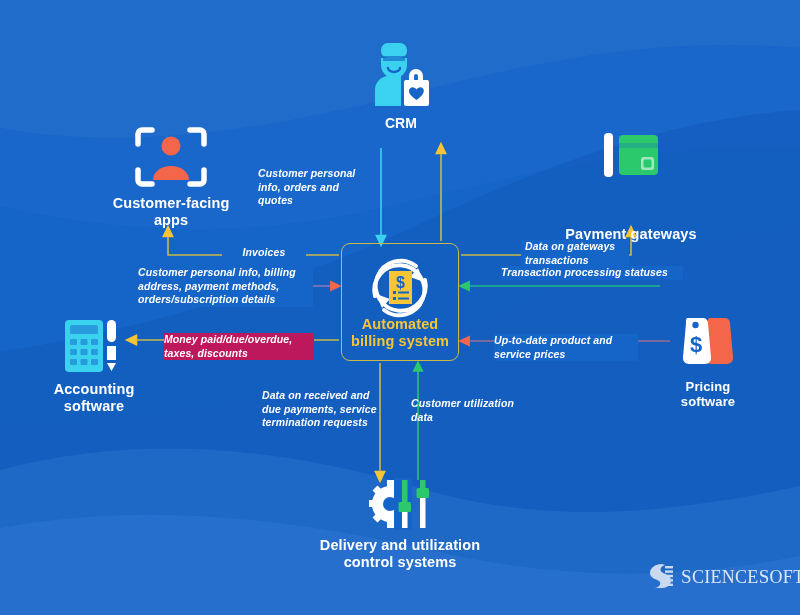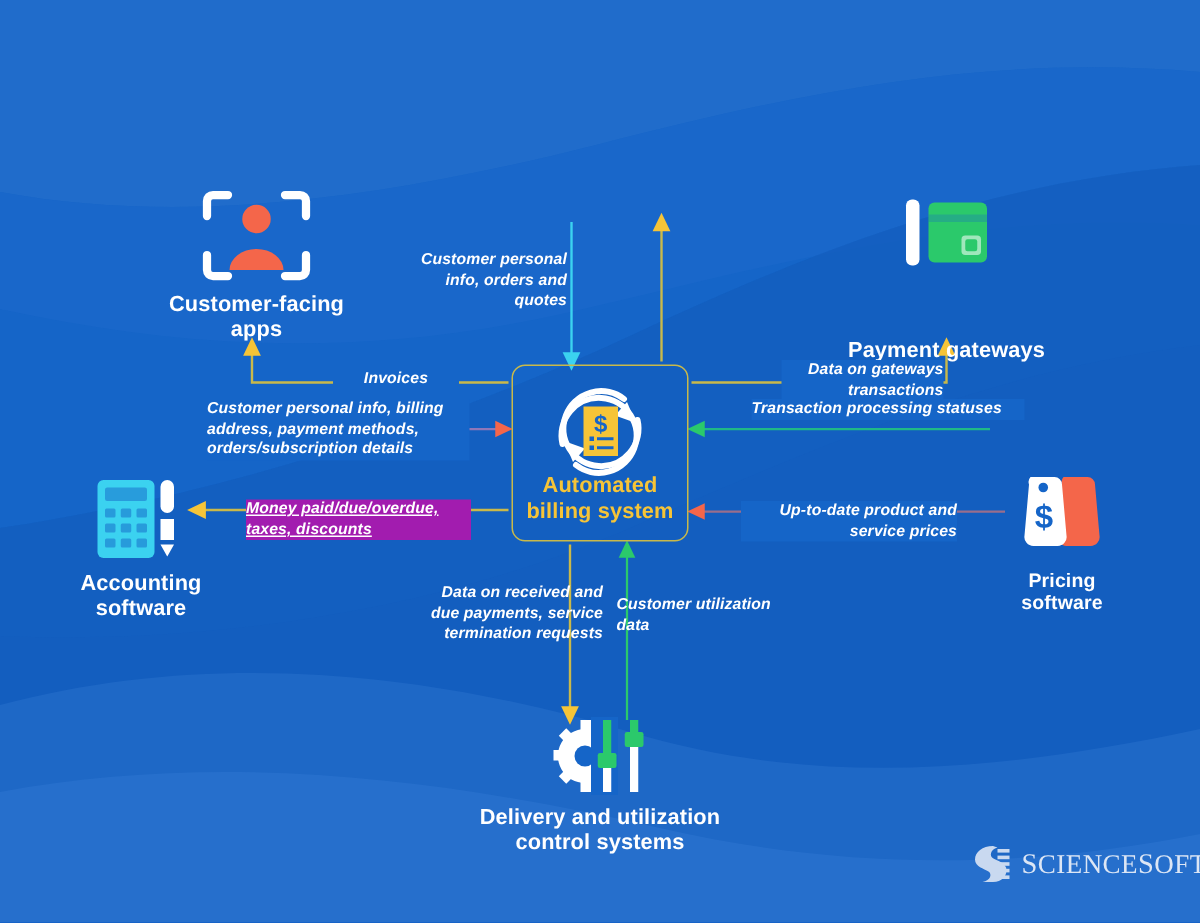--- a/index.html
+++ b/index.html
@@ -19,21 +19,21 @@
     color:#ffffff;font-weight:bold;line-height:1.18;
     letter-spacing:.1px;margin-top:7px;
   }
 
   
   .elabel{
     position:absolute;
     color:#ffffff;font-style:italic;font-weight:bold;
     font-size:10.5px;line-height:1.3;letter-spacing:.1px;
   }
-  .r{text-align:right;}
+  .r{text-align:left;}
   .l{text-align:left;}
   .c{text-align:center;}
 
   
   #core{
     position:absolute;left:341px;top:243px;width:118px;height:118px;
     border:1.6px solid #C9B94A;border-radius:9px;
     box-sizing:border-box;
   }
   #core-title{
@@ -115,20 +115,36 @@
     <rect x="31" y="39" width="3" height="3" fill="#1565C8"></rect>
     <rect x="36" y="39.5" width="11" height="2" fill="#1565C8"></rect>
     <rect x="31" y="45" width="3" height="3" fill="#1565C8"></rect>
     <rect x="36" y="45.5" width="11" height="2" fill="#1565C8"></rect>
   </svg>
   <div id="core-title">
     <span>Automated</span><br>
     <span>billing system</span>
   </div>
 
+  <div class="node" style="left:341px;top:40px;width:120px;">
+    <svg class="ico" width="64" height="68" viewBox="0 0 64 68">
+      <rect x="12" y="3" width="26" height="15" rx="7" fill="#3BD2F0"></rect>
+      <path d="M12,18 h26 v7 a13,13 0 0 1 -26,0 Z" fill="#3BD2F0"></path>
+      <rect x="14" y="16" width="22" height="5" fill="#1565C8" opacity="0.65"></rect>
+      <path d="M19,28 a6,4 0 0 0 12,0" stroke="#1565C8" stroke-width="2.4" fill="none" stroke-linecap="round"></path>
+      <path d="M6,66 v-16 a14,14 0 0 1 14,-14 h12 v30 Z" fill="#3BD2F0"></path>
+      <path d="M40,36 a7,7 0 0 1 14,0 v5 h-5 v-5 a2,2 0 0 0 -4,0 v5 h-5 Z" fill="#FFFFFF"></path>
+      <rect x="35" y="40" width="25" height="26" rx="2" fill="#FFFFFF"></rect>
+      <path d="M47.5,60 c-7,-5 -9,-9 -6.5,-11.6 c1.8,-1.9 4.6,-1.3 6.5,1.1
+               c1.9,-2.4 4.7,-3 6.5,-1.1 C56,51 54.5,55 47.5,60 Z" fill="#1565C8"></path>
+    </svg>
+    <div class="cap" style="font-size:14px;">
+      <span>CRM</span>
+    </div>
+  </div>
 
   <div class="node" style="left:104px;top:126px;width:134px;">
     <svg class="ico" width="74" height="62" viewBox="0 0 74 62">
       <path d="M4,18 V8 a4,4 0 0 1 4,-4 h10" stroke="#FFFFFF" stroke-width="5.5" fill="none" stroke-linecap="round"></path>
       <path d="M70,18 V8 a4,4 0 0 0 -4,-4 h-10" stroke="#FFFFFF" stroke-width="5.5" fill="none" stroke-linecap="round"></path>
       <path d="M4,44 V54 a4,4 0 0 0 4,4 h10" stroke="#FFFFFF" stroke-width="5.5" fill="none" stroke-linecap="round"></path>
       <path d="M70,44 V54 a4,4 0 0 1 -4,4 h-10" stroke="#FFFFFF" stroke-width="5.5" fill="none" stroke-linecap="round"></path>
       <circle cx="37" cy="20" r="9.5" fill="#F4664A"></circle>
       <path d="M19,54 a18,14 0 0 1 36,0 Z" fill="#F4664A"></path>
     </svg>
@@ -233,21 +249,21 @@
 
   <div class="elabel r" style="left:521px;top:240px;width:104px;background:#1565C8;padding-left:4px;">
     <span>Data on gateways</span><br>
     <span>transactions</span>
   </div>
 
   <div class="elabel l" style="left:501px;top:266px;width:182px;background:#1565C8;">
     <span>Transaction processing statuses</span>
   </div>
 
-  <div class="elabel l" style="left:164px;top:333px;width:150px;background:#a21caf;text-decoration:underline;">
+  <div class="elabel l" style="left:164px;top:333px;width:150px;background:#be185d;">
     <span>Money paid/due/overdue,</span><br>
     <span>taxes, discounts</span>
   </div>
 
   <div class="elabel r" style="left:494px;top:334px;width:144px;background:#1565C8;">
     <span>Up-to-date product and</span><br>
     <span>service prices</span>
   </div>
 
   <div class="elabel r" style="left:262px;top:389px;width:140px;">

